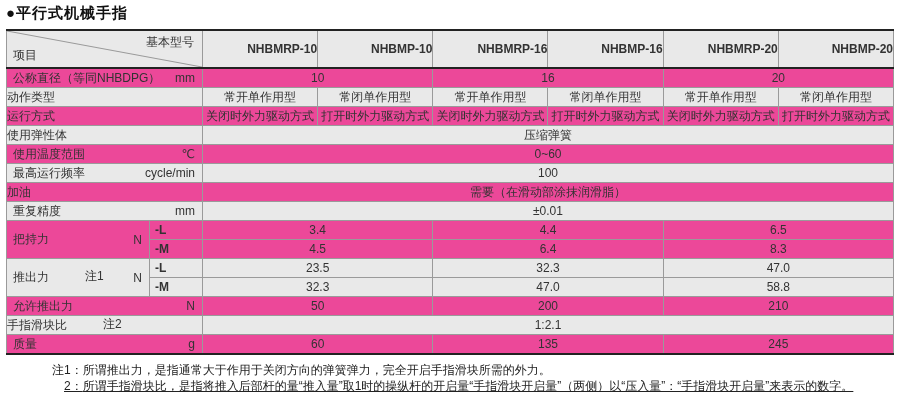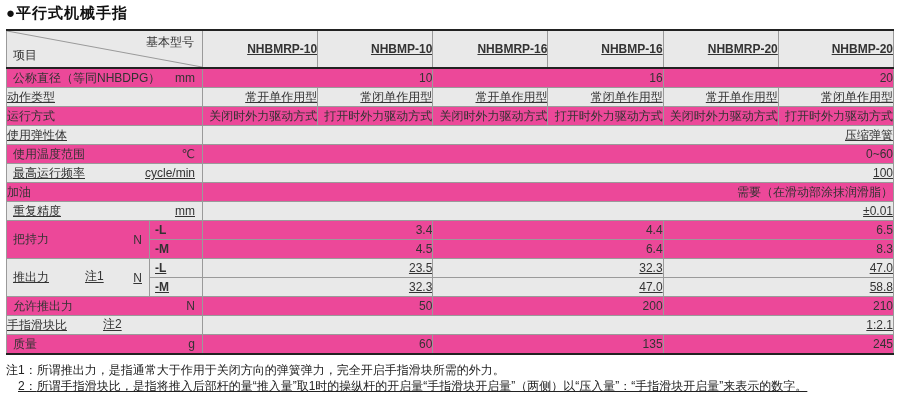--- a/index.html
+++ b/index.html
@@ -15,33 +15,33 @@
   }
   table.spec {
     width:888px; table-layout:fixed; border-collapse:collapse;
     border-top:2px solid #222; border-bottom:2px solid #222;
   }
   td {
     border:1px solid #9a9a9a; font-size:12px; height:18px;
     padding:0; overflow:hidden; white-space:nowrap; vertical-align:middle;
   }
   tr.hdr td { height:36px; border-bottom:2px solid #222; }
-  .gray { background:#e9e9e9;text-decoration:underline; }
+  .gray { background:#e9e9e9; }
   .white { background:#ec4899; }
-  .c { text-align:right; }
+  .c { text-align:center; }
   .lbl { text-align:left; }
   .lu { display:flex; justify-content:space-between; align-items:center; padding:0 7px 0 6px; }
   .sub { font-weight:bold; padding-left:5px; }
   .model { font-weight:bold; text-align:right; }
   .corner { position:relative; }
   .corner svg { position:absolute; left:0; top:0; width:100%; height:100%; display:block; }
   .corner .tr-lab { position:absolute; top:3px; right:8px; }
   .corner .bl-lab { position:absolute; bottom:3px; left:6px;margin-top:20px; }
   sup.note { font-size:12px; vertical-align:top; position:relative; top:-1px;margin-left:36px; }
-  .footnotes { margin-top:7px; font-size:12px; color:#222; line-height:16px; }
+  .footnotes { margin-top:7px; font-size:12px; color:#222; line-height:16px;margin-left:46px; }
   .fn { white-space:nowrap; }
   .fn-2 { padding-left:12px;text-decoration:underline; }
 </style>
 </head>
 <body>
 
 <div class="page">
   <div class="title">●平行式机械手指</div>
 
   <table class="spec">

